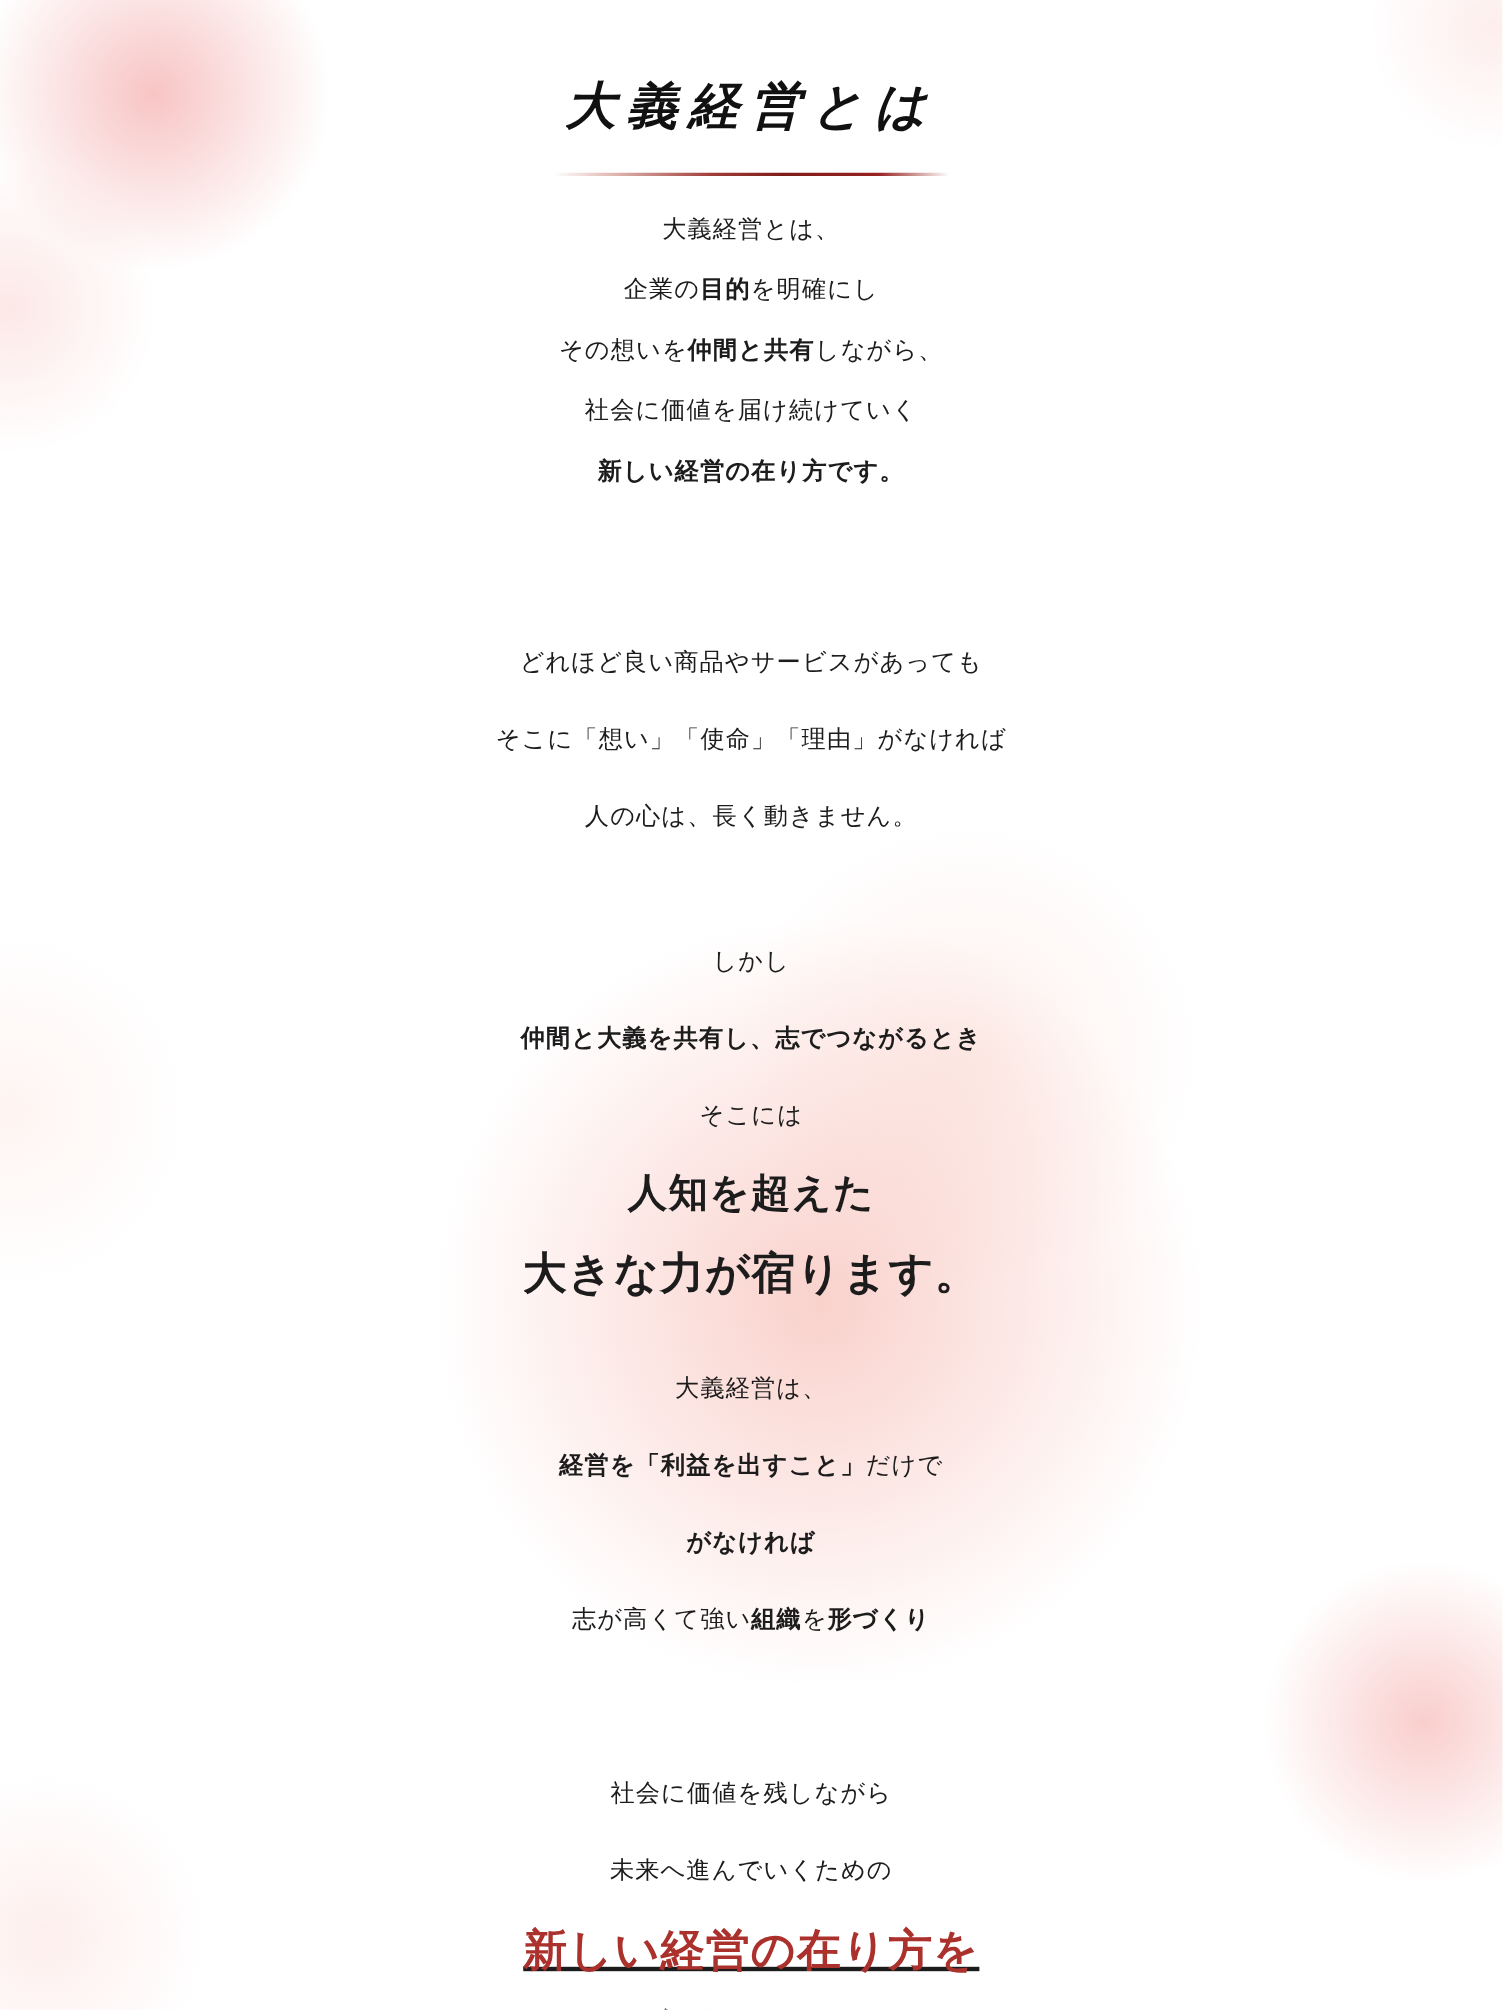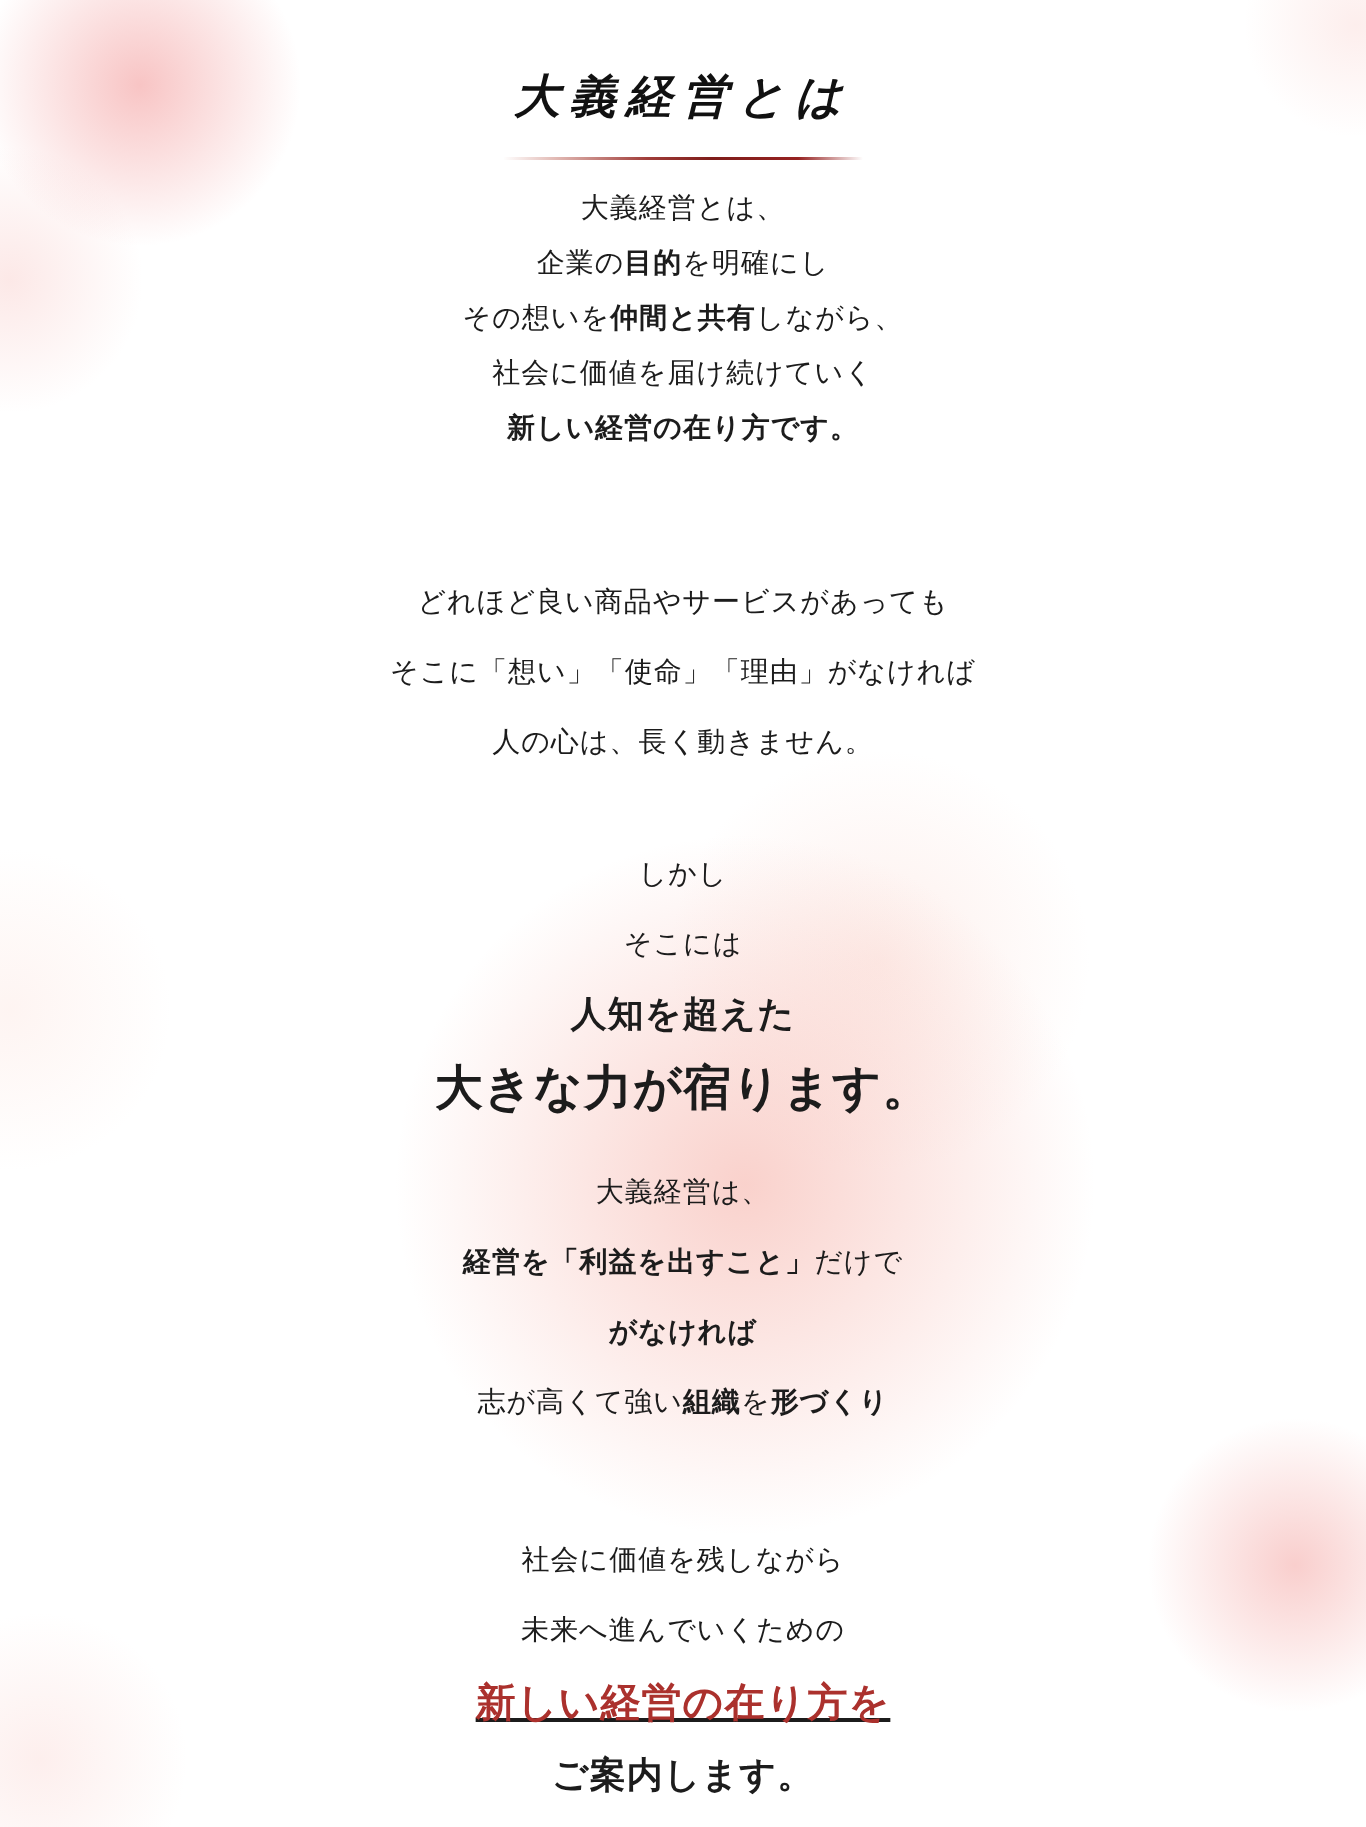--- a/index.html
+++ b/index.html
@@ -46,21 +46,21 @@
       #962221 82%,
       rgba(170,60,55,0) 100%);
   }
   .paragraph { margin: 0; }
   .p-0 { margin-top: 20px; }
   .p-1 { margin-top: 112px; }
   .p-2 { margin-top: 62px; }
   .p-3 { margin-top: 32px; }
   .p-4 { margin-top: 88px; }
   .line {
-    font-size: 28px;
+    font-size: 22px;
     line-height: 70px;
     letter-spacing: 1px;
     white-space: nowrap;
   }
   .p-0 .line { line-height: 55px; }
   .seg-bold { font-weight: 700; }
 </style>
 </head>
 <body>
 
@@ -75,23 +75,24 @@
         <div class="line"><span>社会に価値を届け続けていく</span></div>
         <div class="line"><span class="seg-bold">新しい経営の在り方です。</span></div>
       </div>
       <div class="paragraph p-1">
         <div class="line"><span>どれほど良い商品やサービスがあっても</span></div>
         <div class="line"><span>そこに「想い」「使命」「理由」がなければ</span></div>
         <div class="line"><span>人の心は、長く動きません。</span></div>
       </div>
       <div class="paragraph p-2">
         <div class="line"><span>しかし</span></div>
+        <div class="line"><span class="seg-bold">仲間と大義を共有し、志でつながるとき</span></div>
         <div class="line"><span>そこには</span></div>
         <div class="line" style="font-size: 36px; line-height: 71px;"><span class="seg-bold">人知を超えた</span></div>
-        <div class="line" style="font-size: 48px; line-height: 75px; text-align: center;"><span class="seg-bold">大きな力が宿ります。</span></div>
+        <div class="line" style="font-size: 40px; line-height: 75px; text-align: center;"><span class="seg-bold">大きな力が宿ります。</span></div>
       </div>
       <div class="paragraph p-3">
         <div class="line"><span>大義経営は、</span></div>
         <div class="line"><span class="seg-bold">経営を「利益を出すこと」</span><span>だけで</span></div>
         <div class="line"><span class="seg-bold">がなければ</span></div>
         <div class="line"><span>志が高くて強い</span><span class="seg-bold">組織</span><span>を</span><span class="seg-bold">形づくり</span></div>
       </div>
       <div class="paragraph p-4">
         <div class="line"><span>社会に価値を残しながら</span></div>
         <div class="line"><span>未来へ進んでいくための</span></div>

